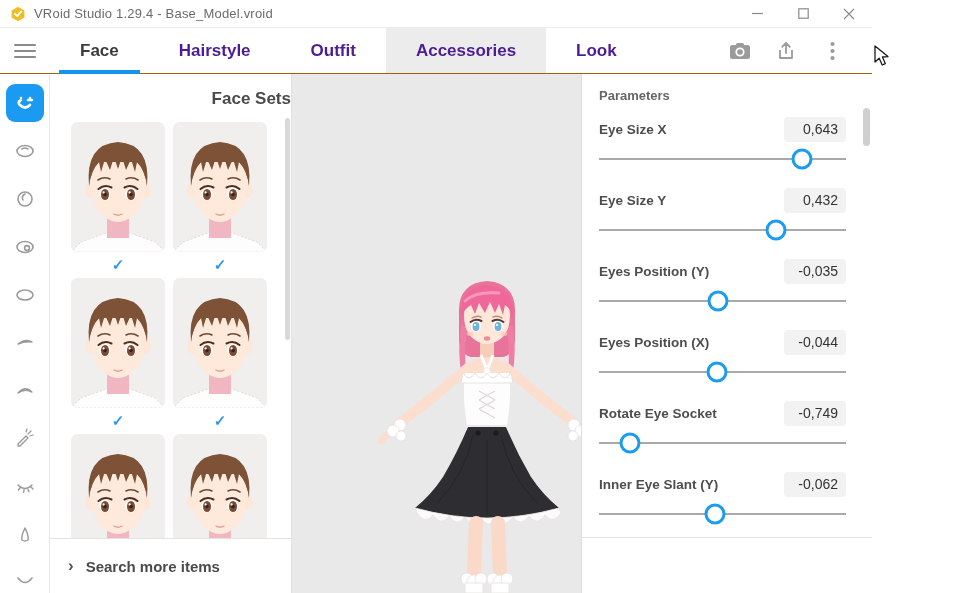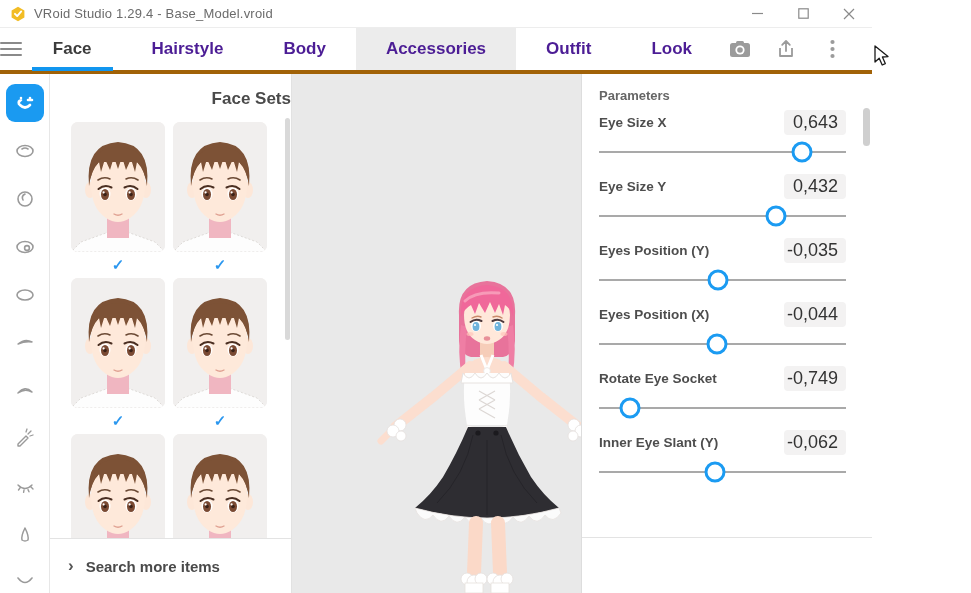--- a/index.html
+++ b/index.html
@@ -11,21 +11,21 @@
   .titlebar { height:28px; display:flex; align-items:center; background:#fff;
     border-bottom:1px solid #ededed; }
   .app-logo { width:16px; height:16px; margin:0 8px 0 10px; flex:0 0 auto; }
   .title-text { font-size:13px; color:#6b6b6b; letter-spacing:.2px; }
   .win-controls { margin-left:auto; display:flex; height:100%; }
   .win-btn { width:46px; height:100%; display:flex; align-items:center; justify-content:center; color:#8a8a8a; cursor:default; }
   .win-btn svg { display:block; }
 
   
   .tabbar { height:46px; display:flex; align-items:stretch; background:#fff;
-    border-bottom:4px solid #a16207; position:relative; }
+    border-bottom:1px solid #a16207; position:relative; }
   .menu-btn { width:50px; display:flex; align-items:center; justify-content:center; }
   .hamburger { width:22px; }
   .hamburger div { height:2px; background:#8a8a8a; margin:4px 0; border-radius:1px; }
   .tab { position:relative; display:flex; align-items:center; padding:0 30px;
     font-size:17px; font-weight:bold; color:#4c1d95; cursor:pointer; }
   .tab.active { color:#3c3c3c; }
   .tab.active::after { content:""; position:absolute; left:9px; right:9px; bottom:-1px;
     height:4px; background:#1196ef; }
   .tab.hover { background:#ececec; }
   .tab-actions { margin-left:auto; display:flex; align-items:center; gap:10px; padding-right:22px; }
@@ -59,25 +59,25 @@
     background:#d9d9d9; border-radius:3px; z-index:3; }
 
   
   .viewport { flex:1; background:#e9e9e9; position:relative; overflow:hidden; }
   .character { position:absolute; left:83px; top:201px; }
 
   
   .params { width:291px; background:#fff; border-left:1px solid #ddd; position:relative;
     padding:14px 26px 0 17px; flex:0 0 auto; }
   .params h3 { font-size:13px; font-weight:bold; color:#666; margin-bottom:2px; }
-  .param-row { margin-top:6px; }
+  .param-row { margin-top:13px; }
   .param-head { display:flex; align-items:center; justify-content:space-between; height:26px; }
   .param-label { font-size:13.5px; font-weight:bold; color:#4d4d4d; }
   .param-value { width:62px; height:25px; background:#f3f2f2; border-radius:4px;
-    font-size:18px; color:#333; text-align:right; line-height:25px; padding-right:8px; }
+    font-size:14px; color:#333; text-align:right; line-height:25px; padding-right:8px; }
   .slider { position:relative; height:30px; margin-top:2px; cursor:pointer; }
   .slider .track { position:absolute; left:0; right:0; top:14px; height:2px; background:#a9a9a9; }
   .slider .handle { position:absolute; top:15px; width:21px; height:21px; border-radius:50%;
     background:#fff; border:3.5px solid #1b9bf2; transform:translate(-50%,-50%); }
   .params-divider { position:absolute; left:0; right:0; top:463px; border-top:1px solid #e3e3e3; }
   .win-scroll-thumb { position:absolute; right:2px; top:34px; width:7px; height:38px;
     background:#cfcfcf; border-radius:4px; }
 
   
   .cursor { position:absolute; left:873px; top:45px; z-index:50; pointer-events:none; }
@@ -121,27 +121,24 @@
         </div>
     </div>
     <div id="tab-strip" style="display:flex; align-items:stretch;">
         <div class="tab active">
           <span>Face</span>
         </div>
         <div class="tab">
           <span>Hairstyle</span>
         </div>
         <div class="tab">
-          <span>Body</span>
+          <span>Outfit</span>
         </div>
         <div class="tab hover">
           <span>Accessories</span>
-        </div>
-        <div class="tab">
-          <span>Outfit</span>
         </div>
         <div class="tab">
           <span>Look</span>
         </div>
       </div>
     <div class="tab-actions">
       <div class="icon-btn">
         <svg width="22" height="18" viewBox="0 0 22 18">
           <rect x="1" y="3" width="20" height="14" rx="2.5" fill="#9b9b9b"></rect>
           <rect x="7" y="1" width="8" height="4" rx="1.5" fill="#9b9b9b"></rect>

